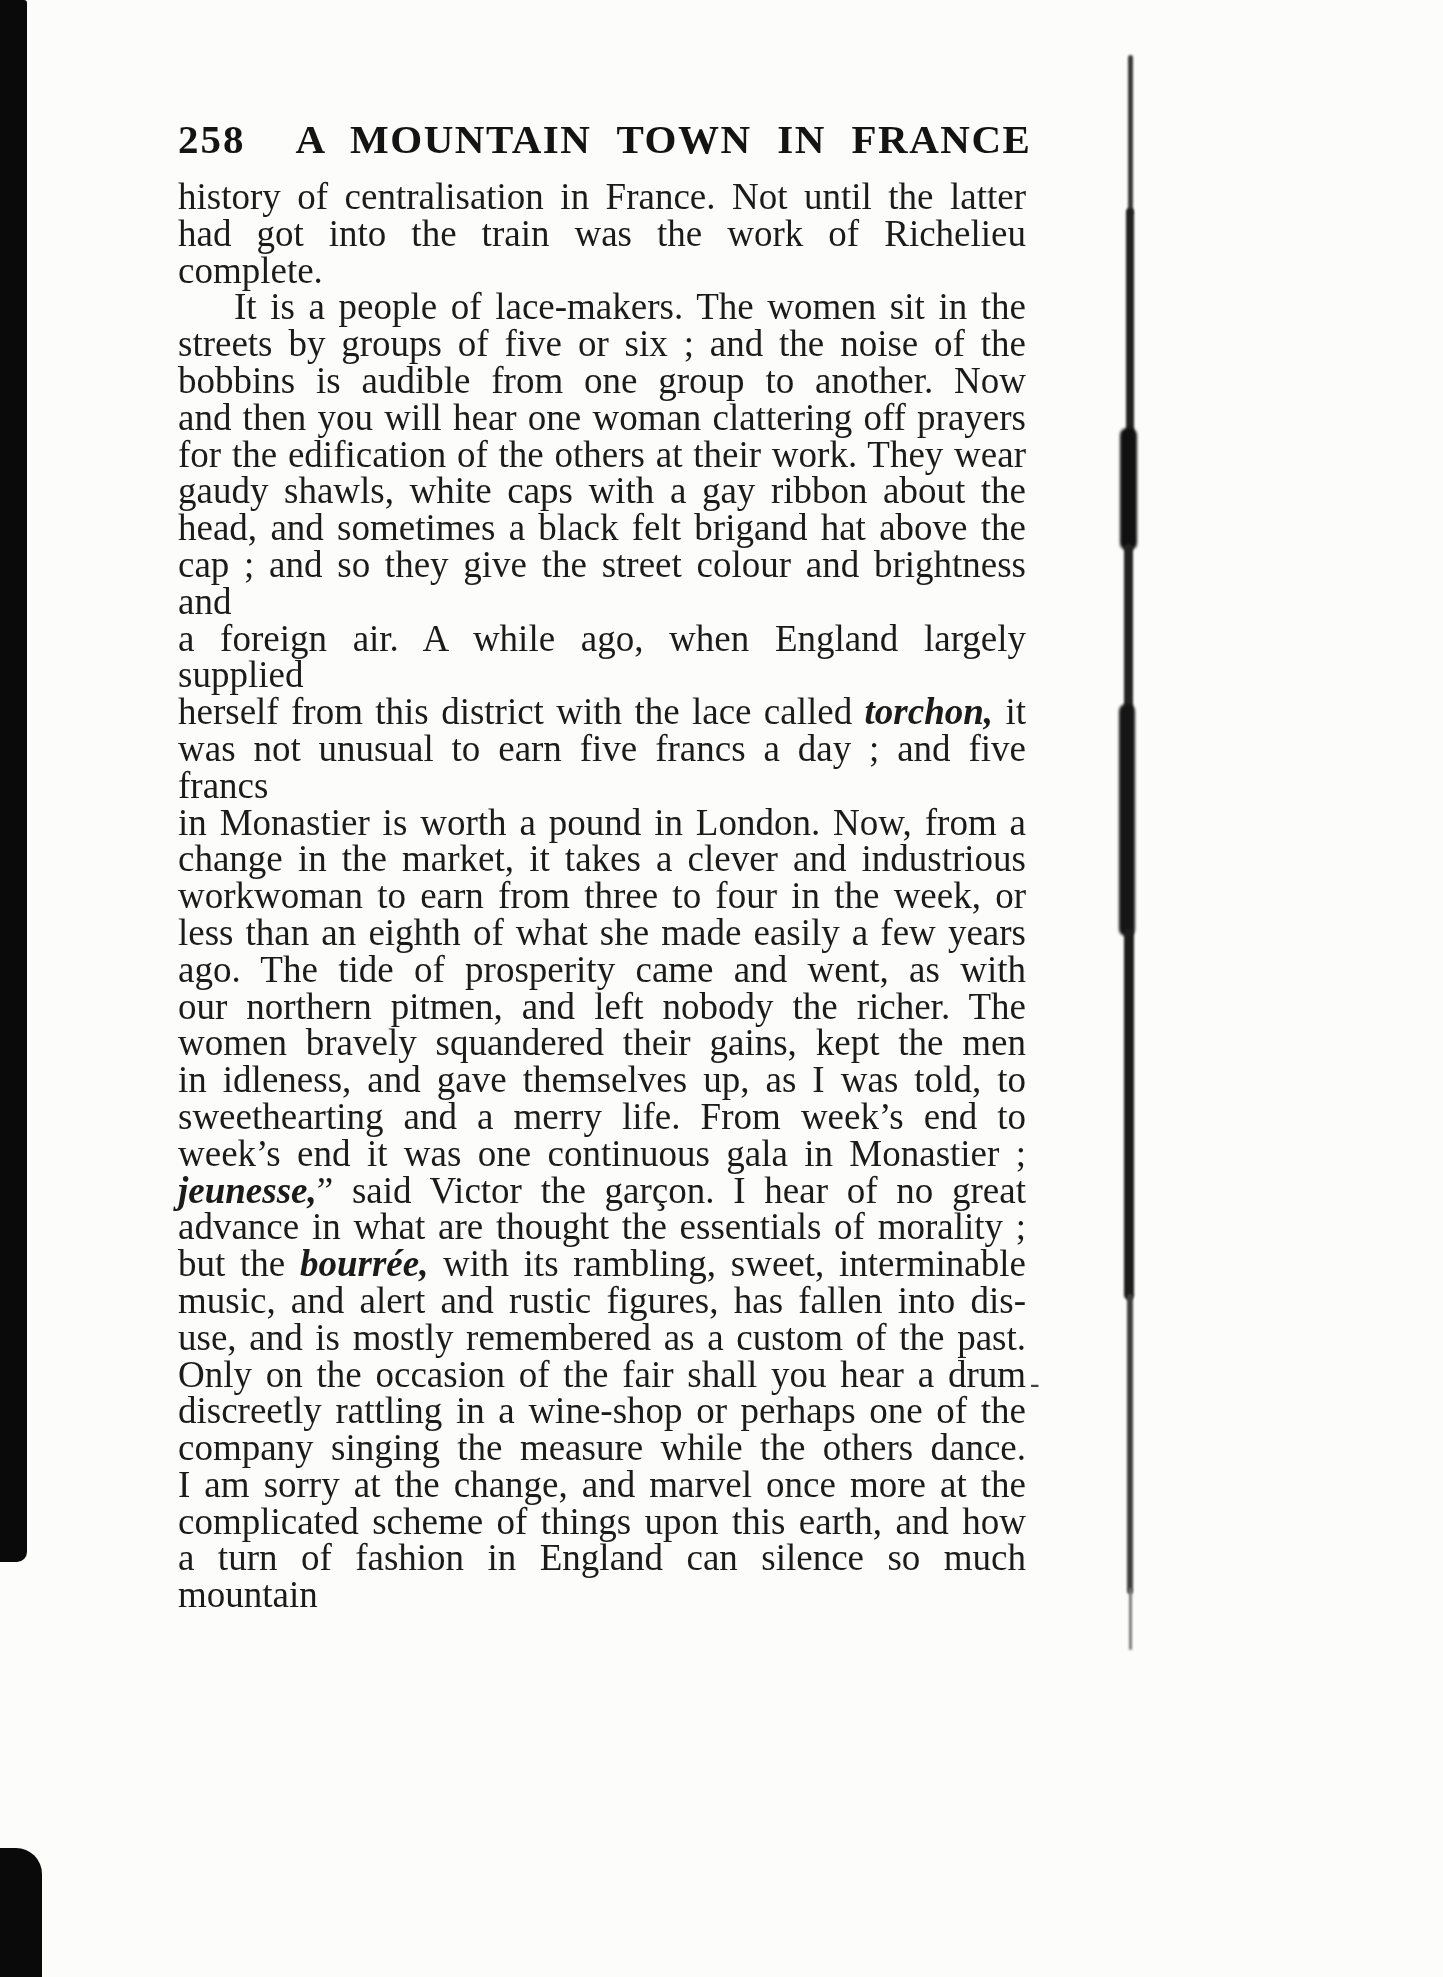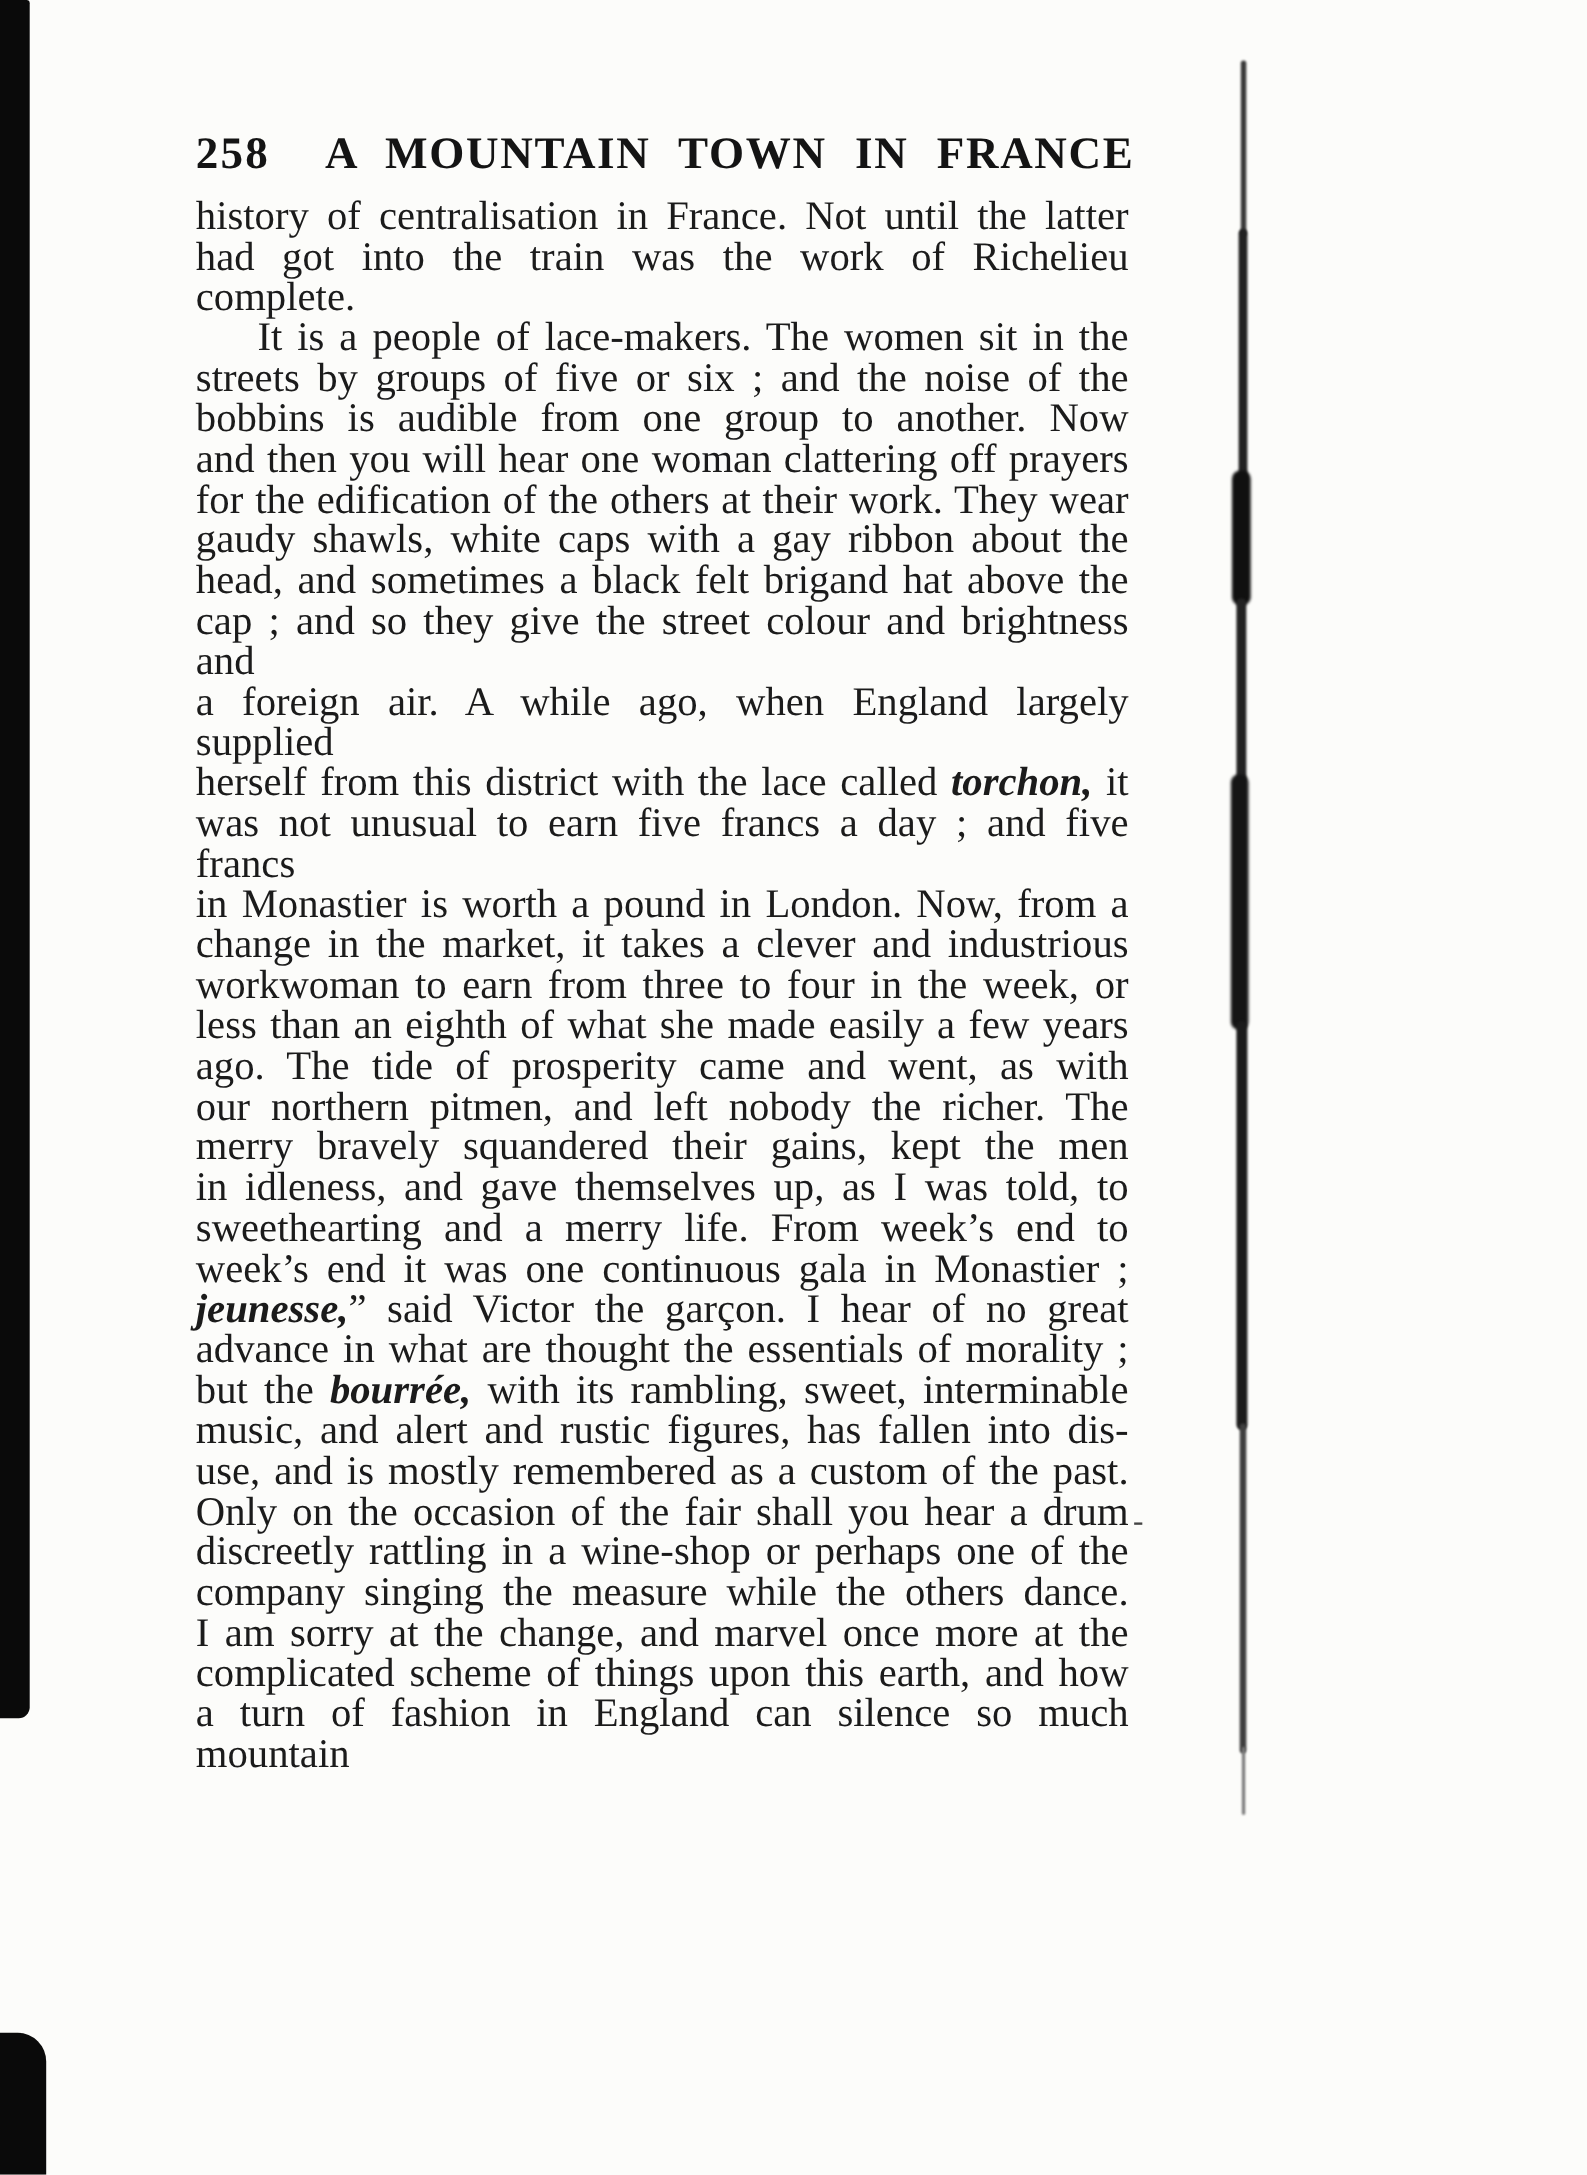--- a/index.html
+++ b/index.html
@@ -109,21 +109,21 @@
         <div class="line"><span>cap ;  and so they give the street colour and brightness and</span></div>
         <div class="line"><span>a foreign air.  A while ago, when England largely supplied</span></div>
         <div class="line"><span>herself from this district with the lace called </span><em>torchon,</em><span> it</span></div>
         <div class="line"><span>was not unusual to earn five francs a day ;  and five francs</span></div>
         <div class="line"><span>in Monastier is worth a pound in London.  Now, from a</span></div>
         <div class="line"><span>change in the market, it takes a clever and industrious</span></div>
         <div class="line"><span>workwoman to earn from three to four in the week, or</span></div>
         <div class="line"><span>less than an eighth of what she made easily a few years</span></div>
         <div class="line"><span>ago.  The tide of prosperity came and went, as with</span></div>
         <div class="line"><span>our northern pitmen, and left nobody the richer.  The</span></div>
-        <div class="line"><span>merry bravely squandered their gains, kept the men</span></div>
+        <div class="line"><span>women bravely squandered their gains, kept the men</span></div>
         <div class="line"><span>in idleness, and gave themselves up, as I was told, to</span></div>
         <div class="line"><span>sweethearting and a merry life.  From week’s end to</span></div>
         <div class="line"><span>week’s end it was one continuous gala in Monastier ;</span></div>
         <div class="line"><em>jeunesse,</em><span>” said Victor the garçon.  I hear of no great</span></div>
         <div class="line"><span>advance in what are thought the essentials of morality ;</span></div>
         <div class="line"><span>but the </span><em>bourrée,</em><span> with its rambling, sweet, interminable</span></div>
         <div class="line"><span>music, and alert and rustic figures, has fallen into dis-</span></div>
         <div class="line"><span>use, and is mostly remembered as a custom of the past.</span></div>
         <div class="line"><span>Only on the occasion of the fair shall you hear a drum</span></div>
         <div class="line"><span>discreetly rattling in a wine-shop or perhaps one of the</span></div>

